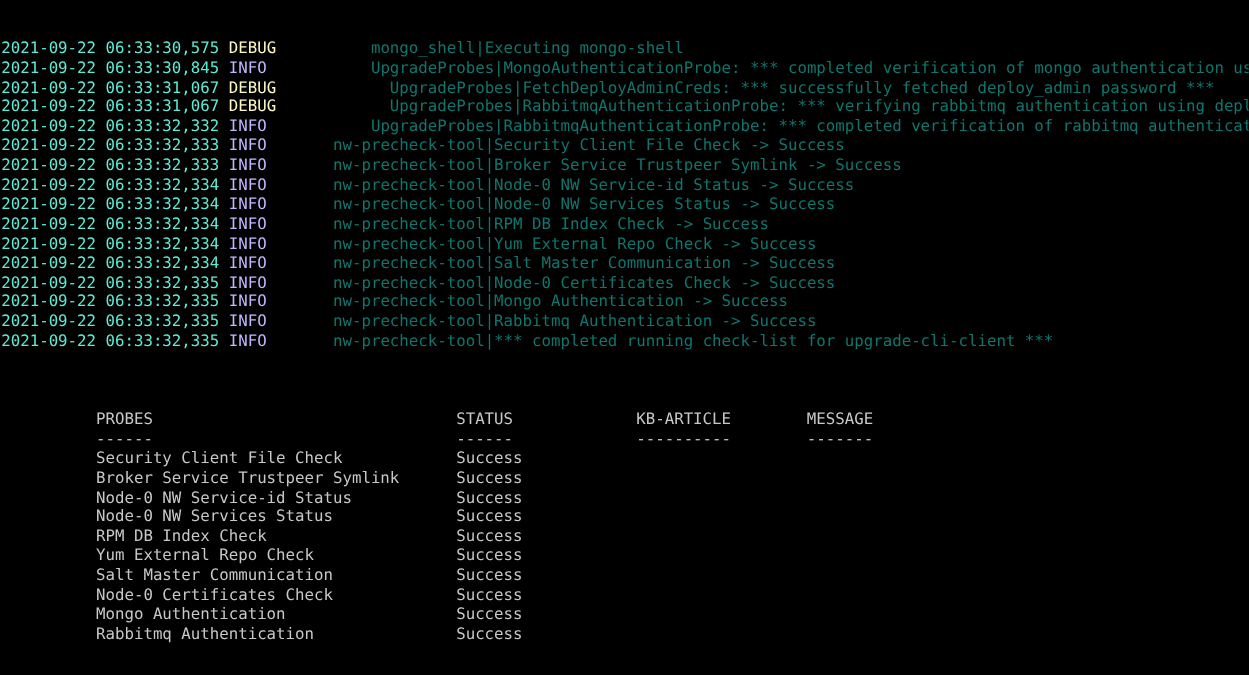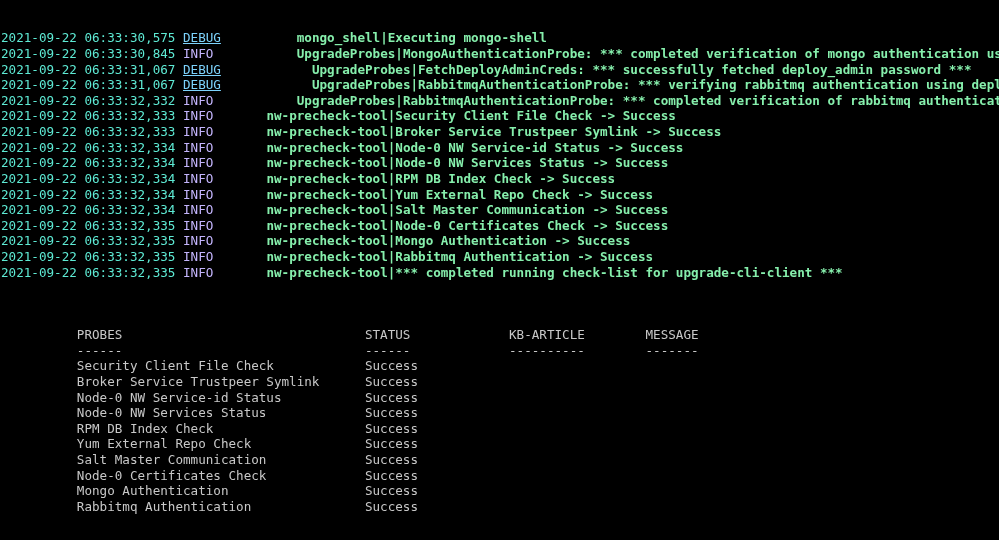--- a/index.html
+++ b/index.html
@@ -34,23 +34,23 @@
     width: 1400px;
     white-space: pre;
   }
   .row {
     display: block;
     height: 15.62px;
     white-space: pre;
     color: #d0d0d0;
   }
   .ts { color: #5eead4; }
-  .lvl-debug { color: #7dd3fc; text-decoration: underline; }
+  .lvl-debug { color: #fef9c3; }
   .lvl-info  { color: #c4b5fd; }
-  .msg { color: #86efac; font-weight: bold; }
+  .msg { color: #0f766e; }
   .tbl { color: #c8c8c8; }
   .blank { display:block; height: 15.62px; }
 </style>
 </head>
 <body>
 
 <div id="terminal">
   <div class="screen">
     <div id="log-output"><div class="row" style="white-space: pre-wrap; height: auto;"><span class="ts">2021-09-22 06:33:30,575 </span><span class="lvl-debug">DEBUG</span><span class="msg">          mongo_shell|Executing mongo-shell</span></div><div class="row" style="white-space: pre-wrap; height: auto;"><span class="ts">2021-09-22 06:33:30,845 </span><span class="lvl-info">INFO</span><span class="msg">           UpgradeProbes|MongoAuthenticationProbe: *** completed verification of mongo authentication using deploy_admin creds***</span></div><div class="row" style="white-space: pre-wrap; height: auto;"><span class="ts">2021-09-22 06:33:31,067 </span><span class="lvl-debug">DEBUG</span><span class="msg">            UpgradeProbes|FetchDeployAdminCreds: *** successfully fetched deploy_admin password ***</span></div><div class="row" style="white-space: pre-wrap; height: auto;"><span class="ts">2021-09-22 06:33:31,067 </span><span class="lvl-debug">DEBUG</span><span class="msg">            UpgradeProbes|RabbitmqAuthenticationProbe: *** verifying rabbitmq authentication using deploy_admin creds***</span></div><div class="row" style="white-space: pre-wrap; height: auto;"><span class="ts">2021-09-22 06:33:32,332 </span><span class="lvl-info">INFO</span><span class="msg">           UpgradeProbes|RabbitmqAuthenticationProbe: *** completed verification of rabbitmq authentication using deploy_admin creds ***</span></div><div class="row" style="white-space: pre-wrap; height: auto;"><span class="ts">2021-09-22 06:33:32,333 </span><span class="lvl-info">INFO</span><span class="msg">       nw-precheck-tool|Security Client File Check -&gt; Success</span></div><div class="row" style="white-space: pre-wrap; height: auto;"><span class="ts">2021-09-22 06:33:32,333 </span><span class="lvl-info">INFO</span><span class="msg">       nw-precheck-tool|Broker Service Trustpeer Symlink -&gt; Success</span></div><div class="row" style="white-space: pre-wrap; height: auto;"><span class="ts">2021-09-22 06:33:32,334 </span><span class="lvl-info">INFO</span><span class="msg">       nw-precheck-tool|Node-0 NW Service-id Status -&gt; Success</span></div><div class="row" style="white-space: pre-wrap; height: auto;"><span class="ts">2021-09-22 06:33:32,334 </span><span class="lvl-info">INFO</span><span class="msg">       nw-precheck-tool|Node-0 NW Services Status -&gt; Success</span></div><div class="row" style="white-space: pre-wrap; height: auto;"><span class="ts">2021-09-22 06:33:32,334 </span><span class="lvl-info">INFO</span><span class="msg">       nw-precheck-tool|RPM DB Index Check -&gt; Success</span></div><div class="row" style="white-space: pre-wrap; height: auto;"><span class="ts">2021-09-22 06:33:32,334 </span><span class="lvl-info">INFO</span><span class="msg">       nw-precheck-tool|Yum External Repo Check -&gt; Success</span></div><div class="row" style="white-space: pre-wrap; height: auto;"><span class="ts">2021-09-22 06:33:32,334 </span><span class="lvl-info">INFO</span><span class="msg">       nw-precheck-tool|Salt Master Communication -&gt; Success</span></div><div class="row" style="white-space: pre-wrap; height: auto;"><span class="ts">2021-09-22 06:33:32,335 </span><span class="lvl-info">INFO</span><span class="msg">       nw-precheck-tool|Node-0 Certificates Check -&gt; Success</span></div><div class="row" style="white-space: pre-wrap; height: auto;"><span class="ts">2021-09-22 06:33:32,335 </span><span class="lvl-info">INFO</span><span class="msg">       nw-precheck-tool|Mongo Authentication -&gt; Success</span></div><div class="row" style="white-space: pre-wrap; height: auto;"><span class="ts">2021-09-22 06:33:32,335 </span><span class="lvl-info">INFO</span><span class="msg">       nw-precheck-tool|Rabbitmq Authentication -&gt; Success</span></div><div class="row" style="white-space: pre-wrap; height: auto;"><span class="ts">2021-09-22 06:33:32,335 </span><span class="lvl-info">INFO</span><span class="msg">       nw-precheck-tool|*** completed running check-list for upgrade-cli-client ***</span></div></div>
     <div id="results-table"><div class="blank"></div><div class="row tbl">          PROBES                                STATUS             KB-ARTICLE        MESSAGE</div><div class="row tbl">          ------                                ------             ----------        -------</div><div class="row tbl">          Security Client File Check            Success                              </div><div class="row tbl">          Broker Service Trustpeer Symlink      Success                              </div><div class="row tbl">          Node-0 NW Service-id Status           Success                              </div><div class="row tbl">          Node-0 NW Services Status             Success                              </div><div class="row tbl">          RPM DB Index Check                    Success                              </div><div class="row tbl">          Yum External Repo Check               Success                              </div><div class="row tbl">          Salt Master Communication             Success                              </div><div class="row tbl">          Node-0 Certificates Check             Success                              </div><div class="row tbl">          Mongo Authentication                  Success                              </div><div class="row tbl">          Rabbitmq Authentication               Success                              </div></div>

